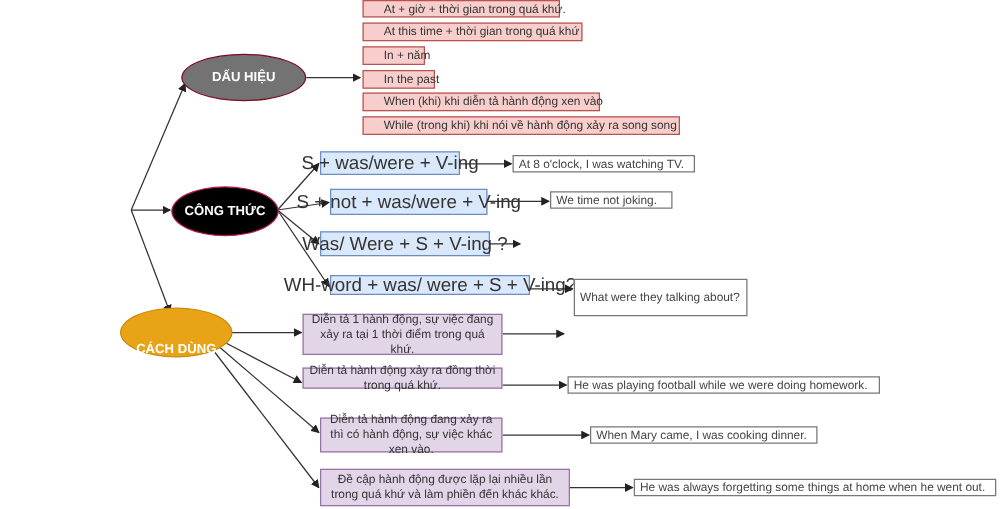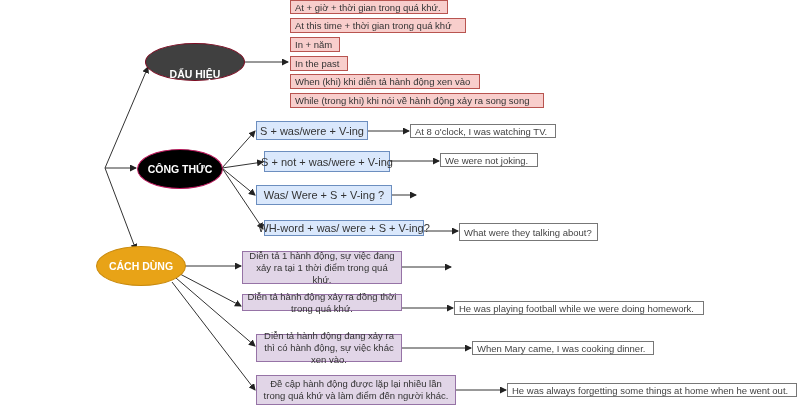--- a/index.html
+++ b/index.html
@@ -9,25 +9,25 @@
     font-family: "Liberation Sans", sans-serif;
   }
   #canvas { position: absolute; left: 0; top: 0; width: 800px; height: 407px; }
   svg.links { position: absolute; left: 0; top: 0; width: 800px; height: 407px; }
   .node { position: absolute; box-sizing: border-box; display: flex; align-items: center; justify-content: center; text-align: center; }
   .root {
     background: #1e8a1e; border: 1px solid #146314; border-radius: 12px;
     color: #ffffff; font-weight: bold; font-size: 14px; line-height: 17px; padding: 4px;
   }
   .ellipse { border-radius: 50%; color: #ffffff; font-weight: bold; font-size: 10.5px; }
-  .e-red { background: #404040; border: 1px solid #7d0b22; align-items: flex-end; }
+  .e-red { background: #737373; border: 1px solid #7d0b22; }
   .e-blue { background: #000000; border: 1px solid #be185d; }
   .e-orange { background: #e8a317; border: 1px solid #c98a0d; }
-  .pink { background: #f8cecc; border: 1px solid #b85450; color: #333; font-size: 9.5px; justify-content: flex-start; padding: 0 4px; white-space: nowrap; }
-  .blue { background: #dae8fc; border: 1px solid #6c8ebf; color: #333; font-size: 11px; white-space: nowrap; padding: 0 16px; }
+  .pink { background: #f8cecc; border: 1px solid #b85450; color: #333; font-size: 9.5px; justify-content: flex-start; padding: 0 16px; white-space: nowrap; }
+  .blue { background: #dae8fc; border: 1px solid #6c8ebf; color: #333; font-size: 15px; white-space: nowrap; padding: 0 16px; }
   .plain { background: #ffffff; border: 1px solid #777; color: #444; font-size: 9.5px; white-space: nowrap; justify-content: flex-start; padding: 0 4px; }
   .purple { background: #e1d5e7; border: 1px solid #9673a6; color: #333; font-size: 9.5px; line-height: 12px; padding: 1px 4px; }
 </style>
 </head>
 <body>
 
 <div id="canvas">
 
   <svg class="links" viewBox="0 0 800 407">
     <defs>
@@ -65,21 +65,21 @@
     </g>
   </svg>
 
 
   <div class="node ellipse e-red" style="left:145px;top:43px;width:100px;height:38px;">
     <span>DẤU HIỆU</span>
   </div>
   <div class="node ellipse e-blue" style="left:137px;top:149px;width:86px;height:40px;">
     <span>CÔNG THỨC</span>
   </div>
-  <div class="node ellipse e-orange" style="left:96px;top:246px;width:90px;height:40px;">
+  <div class="node ellipse e-orange" style="left:96px;top:246px;width:90px;height:40px;align-items:flex-end;">
     <span>CÁCH DÙNG</span>
   </div>
 
   <div class="node pink" style="left:290px;top:0px;width:158px;height:14px;">
       <span>At + giờ + thời gian trong quá khứ.</span>
     </div>
   <div class="node pink" style="left:290px;top:18px;width:176px;height:15px;">
       <span>At this time + thời gian trong quá khứ</span>
     </div>
   <div class="node pink" style="left:290px;top:37px;width:50px;height:15px;">
@@ -105,37 +105,37 @@
       <span>Was/ Were + S + V-ing ?</span>
     </div>
   <div class="node blue" style="left:264px;top:220px;width:160px;height:16px;">
       <span>WH-word + was/ were + S + V-ing?</span>
     </div>
 
   <div class="node plain" style="left:410px;top:124px;width:146px;height:14px;">
       <span>At 8 o'clock, I was watching TV.</span>
     </div>
   <div class="node plain" style="left:440px;top:153px;width:98px;height:14px;">
-      <span>We were not joking.</span>
+      <span>We time not joking.</span>
     </div>
-  <div class="node plain" style="left:459px;top:223px;width:139px;height:18px;">
+  <div class="node plain" style="left:459px;top:223px;width:139px;height:30px;">
       <span>What were they talking about?</span>
     </div>
 
   <div class="node purple" style="left:242px;top:251px;width:160px;height:33px;">
       <span>Diễn tả 1 hành động, sự việc đang xảy ra tại 1 thời điểm trong quá khứ.</span>
     </div>
   <div class="node purple" style="left:242px;top:294px;width:160px;height:17px;">
       <span>Diễn tả hành động xảy ra đồng thời trong quá khứ.</span>
     </div>
   <div class="node purple" style="left:256px;top:334px;width:146px;height:28px;">
       <span>Diễn tả hành động đang xảy ra thì có hành động, sự việc khác xen vào.</span>
     </div>
   <div class="node purple" style="left:256px;top:375px;width:200px;height:30px;">
-      <span>Đề cập hành động được lặp lại nhiều lần trong quá khứ và làm điểm đến người khác.</span>
+      <span>Đề cập hành động được lặp lại nhiều lần trong quá khứ và làm phiền đến khác khác.</span>
     </div>
 
   <div class="node plain" style="left:454px;top:301px;width:250px;height:14px;">
       <span>He was playing football while we were doing homework.</span>
     </div>
   <div class="node plain" style="left:472px;top:341px;width:182px;height:14px;">
       <span>When Mary came, I was cooking dinner.</span>
     </div>
   <div class="node plain" style="left:507px;top:383px;width:290px;height:14px;">
       <span>He was always forgetting some things at home when he went out.</span>

